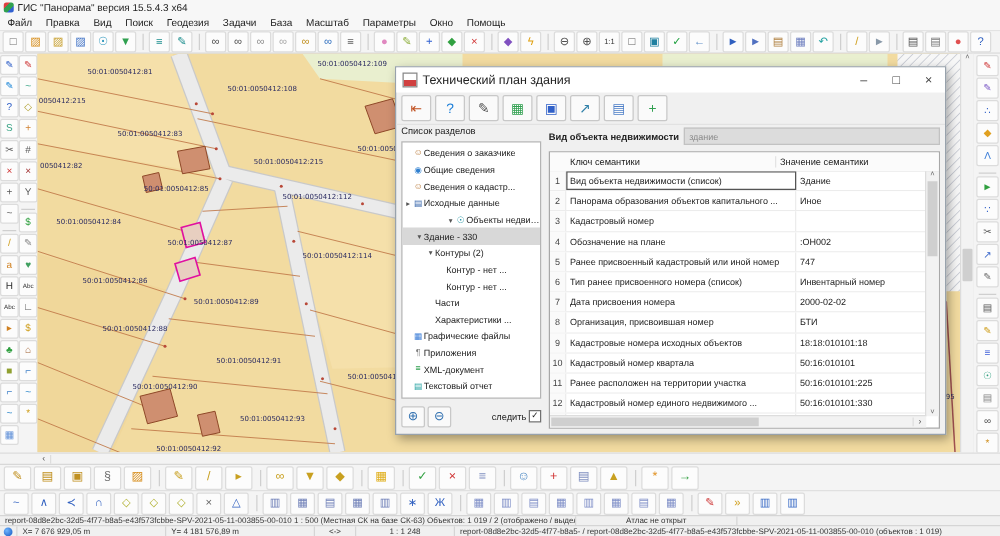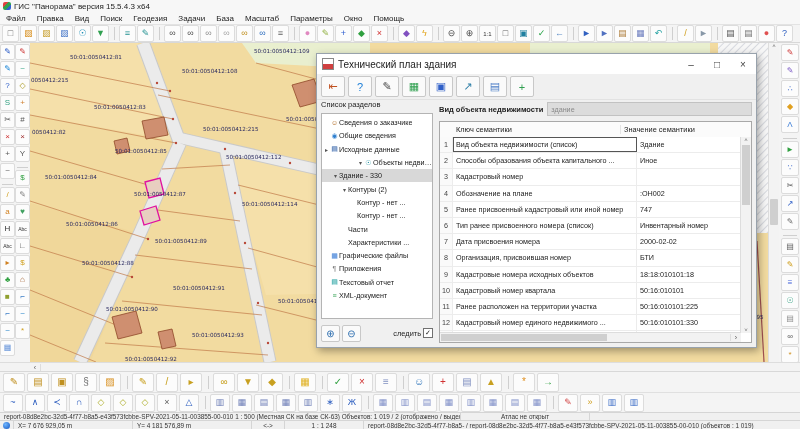--- a/index.html
+++ b/index.html
@@ -765,20 +765,25 @@
             <span class="texp"></span>
             <span class="tico" style="color: rgb(176, 104, 32);">☺</span>
             <span class="tlbl">Сведения о заказчике</span>
           </div>
           <div class="trow" style="padding-left: 1px;">
             <span class="texp"></span>
             <span class="tico" style="color: rgb(48, 128, 208);">◉</span>
             <span class="tlbl">Общие сведения</span>
           </div>
           <div class="trow" style="padding-left: 1px;">
+            <span class="texp"></span>
+            <span class="tico" style="color: rgb(176, 104, 32);">☺</span>
+            <span class="tlbl">Сведения о кадастр...</span>
+          </div>
+          <div class="trow" style="padding-left: 1px;">
             <span class="texp">▸</span>
             <span class="tico" style="color: rgb(48, 96, 168);">▤</span>
             <span class="tlbl">Исходные данные</span>
           </div>
           <div class="trow" style="padding-left: 3px; margin-left: 32px;">
             <span class="texp">▾</span>
             <span class="tico" style="color: rgb(32, 144, 160);">☉</span>
             <span class="tlbl">Объекты недвижим...</span>
           </div>
           <div class="trow sel" style="padding-left: 10px;">
@@ -810,27 +815,27 @@
             <span class="tico" style="color: rgb(64, 128, 216);">▦</span>
             <span class="tlbl">Графические файлы</span>
           </div>
           <div class="trow" style="padding-left: 1px;">
             <span class="texp"></span>
             <span class="tico" style="color: rgb(128, 128, 128);">¶</span>
             <span class="tlbl">Приложения</span>
           </div>
           <div class="trow" style="padding-left: 1px;">
             <span class="texp"></span>
+            <span class="tico" style="color: rgb(48, 160, 80);">≡</span>
+            <span class="tlbl">XML-документ</span>
+          </div>
+          <div class="trow" style="padding-left: 1px;">
+            <span class="texp"></span>
             <span class="tico" style="color: rgb(32, 160, 160);">▤</span>
             <span class="tlbl">Текстовый отчет</span>
-          </div>
-          <div class="trow" style="padding-left: 1px;">
-            <span class="texp"></span>
-            <span class="tico" style="color: rgb(48, 160, 80);">≡</span>
-            <span class="tlbl">XML-документ</span>
           </div>
         </div>
       <div id="lpfoot">
         <span style="display:flex;gap:2px">
             <div class="dbtn">
               <span style="color: rgb(48, 112, 176);">⊕</span>
             </div>
             <div class="dbtn">
               <span style="color: rgb(48, 112, 176);">⊖</span>
             </div>
@@ -853,21 +858,21 @@
           <div class="cval">Значение семантики</div>
         </div>
         <div id="grows">
             <div class="grow">
               <div class="gnum">1</div>
               <div class="gkey focus">Вид объекта недвижимости (список)</div>
               <div class="gval">Здание</div>
             </div>
             <div class="grow">
               <div class="gnum">2</div>
-              <div class="gkey">Способы образования объекта капитального ...</div>
+              <div class="gkey">Панорама образования объектов капитального ...</div>
               <div class="gval">Иное</div>
             </div>
             <div class="grow">
               <div class="gnum">3</div>
               <div class="gkey">Кадастровый номер</div>
               <div class="gval"></div>
             </div>
             <div class="grow">
               <div class="gnum">4</div>
               <div class="gkey">Обозначение на плане</div>

